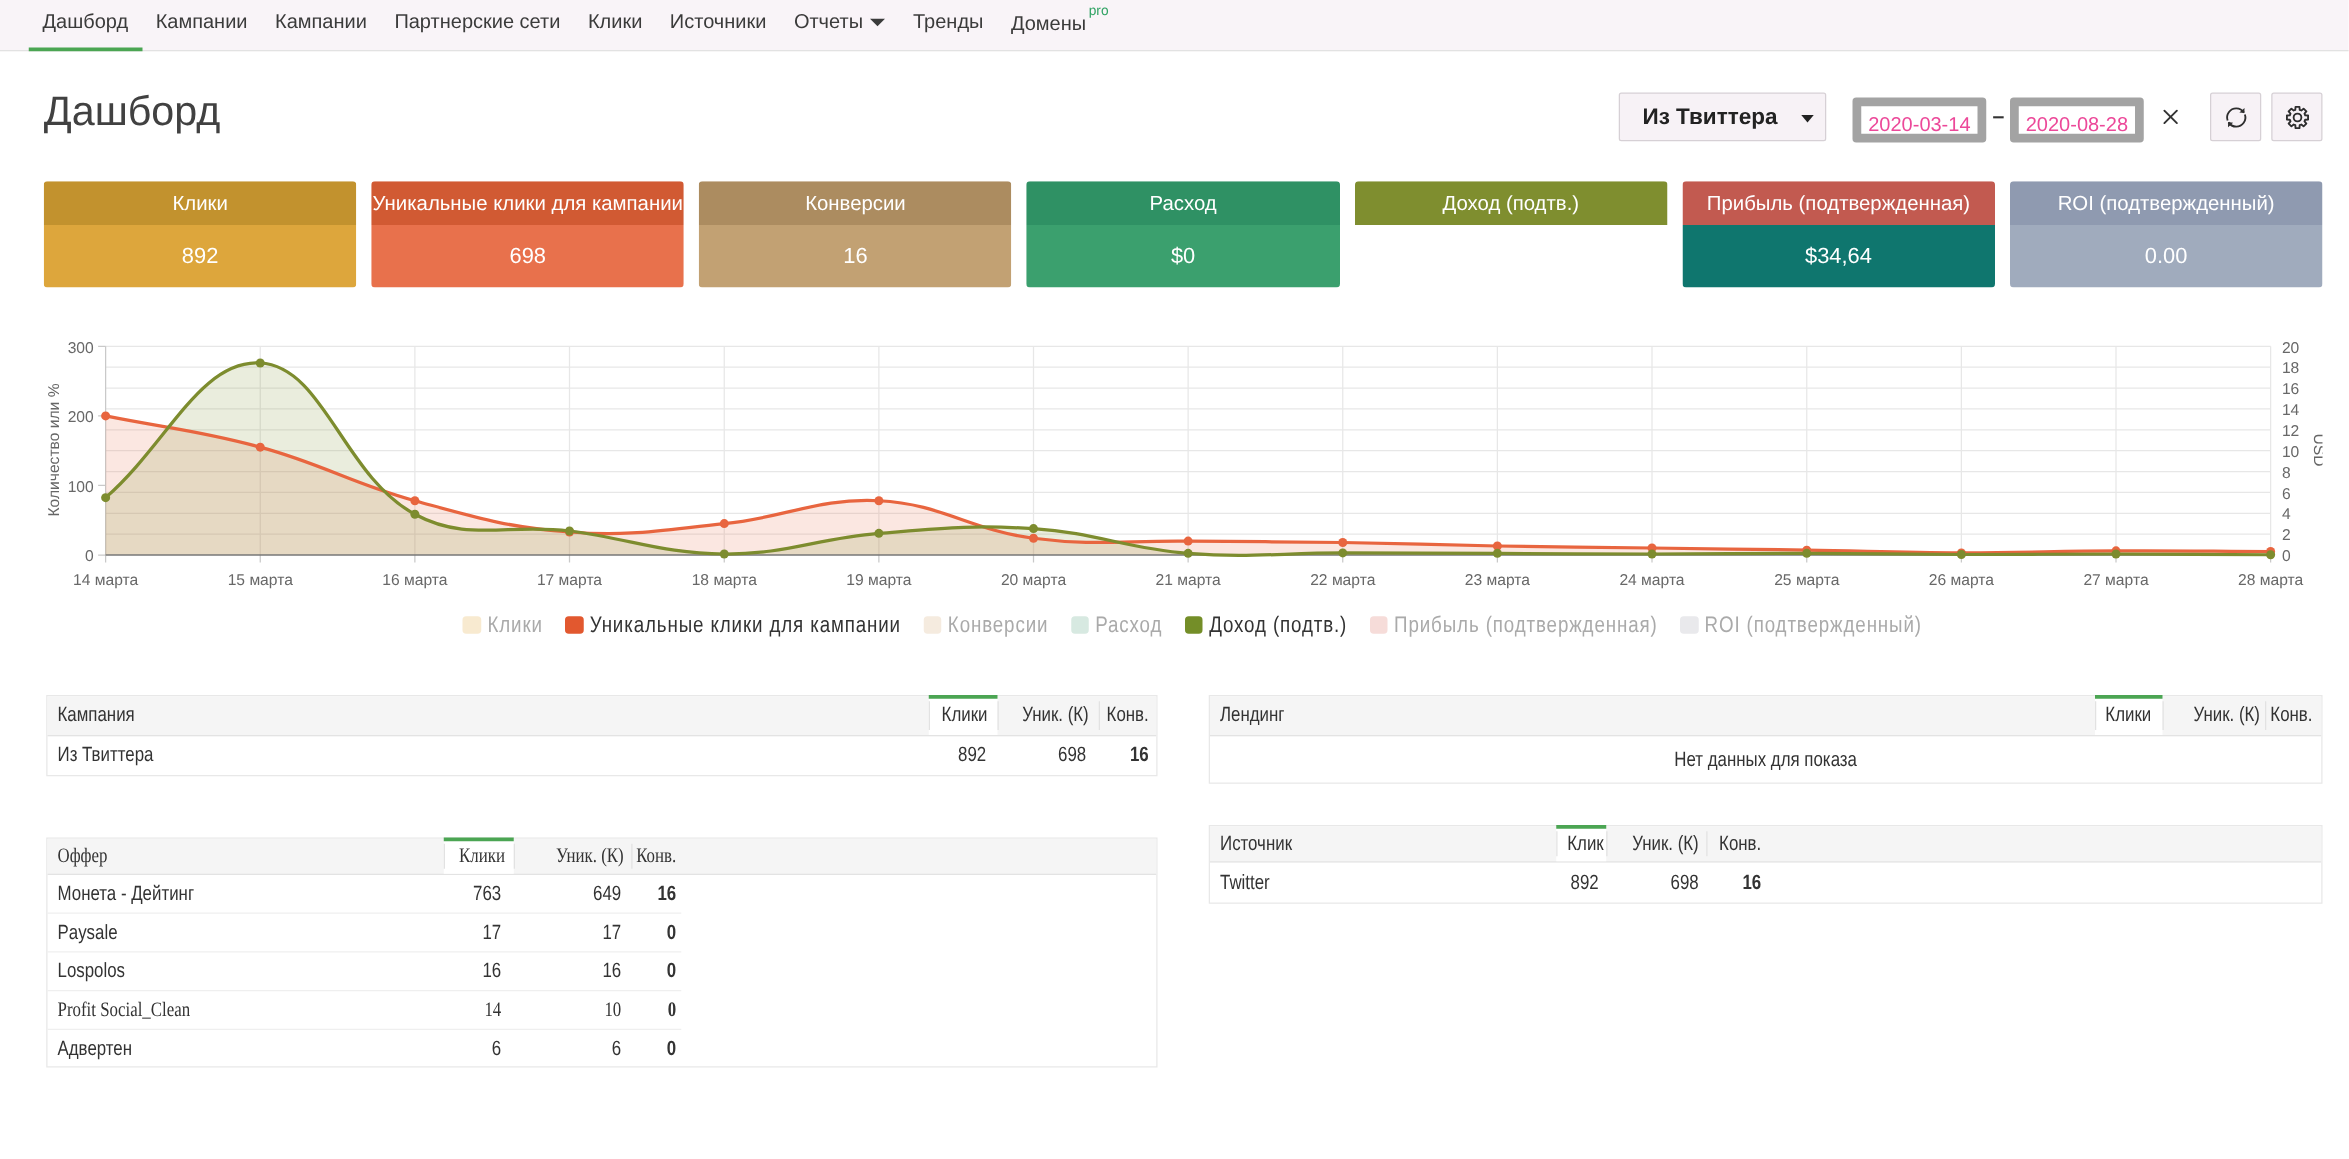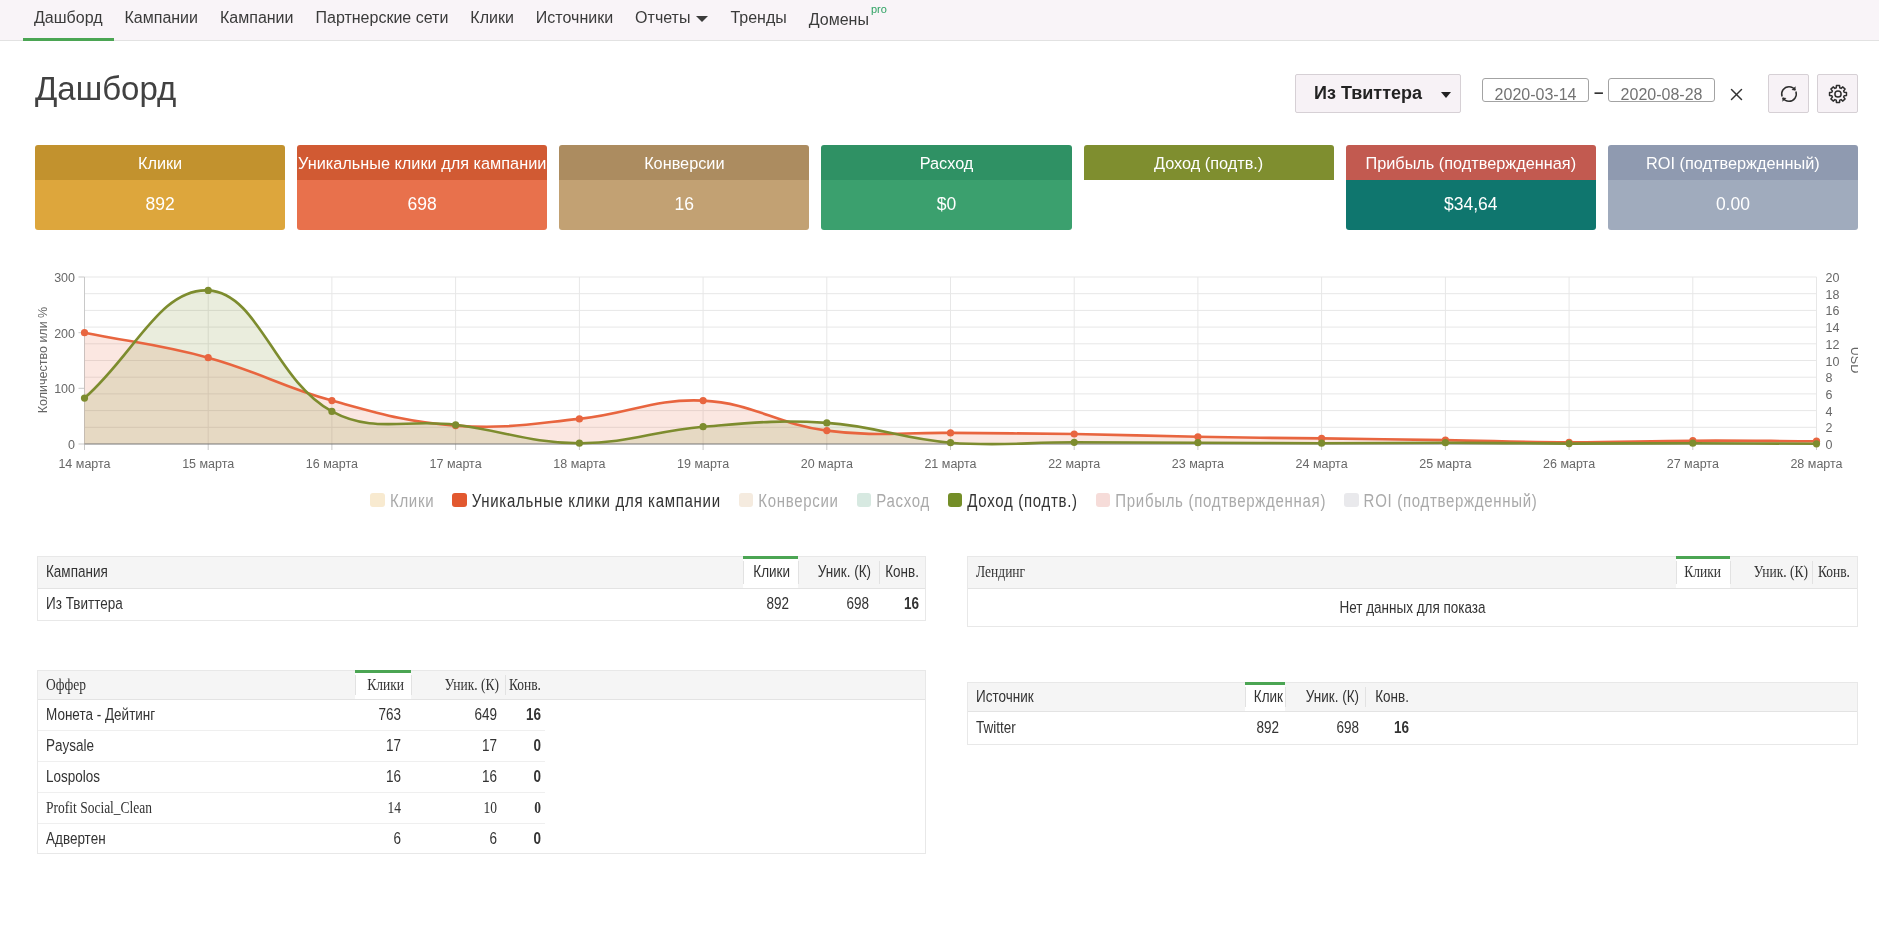--- a/index.html
+++ b/index.html
@@ -9,21 +9,21 @@
 .nav { height:41px; background:#f9f4f8; border-bottom:1px solid #e2e2e2; white-space:nowrap; padding-left:23px; }
 .nav a { display:inline-block; font-size:16px; color:#3b3b3b; text-decoration:none; padding:9px 11px 10px; height:41px; vertical-align:top; }
 .nav a.active { border-bottom:3px solid #4ba553; padding-bottom:7px; }
 .nav .caret { display:inline-block; width:0; height:0; border-left:6px solid transparent; border-right:6px solid transparent; border-top:6px solid #3b3b3b; margin-left:6px; vertical-align:middle; }
 .nav sup.pro { color:#2fa263; font-size:11px; position:relative; top:-6px; margin-left:2px; }
 
 .hrow { position:relative; height:104px; }
 .h1 { position:absolute; left:35px; top:29px; font-size:33px; color:#414141; font-weight:400; }
 .sel { position:absolute; left:1295px; top:33px; width:166px; height:39px; background:#f7f2f6; border:1px solid #d6d0d5; border-radius:2px; font-size:18px; font-weight:bold; color:#222; line-height:37px; padding-left:18px; }
 .sel .caret { position:absolute; right:9px; top:17px; width:0; height:0; border-left:5px solid transparent; border-right:5px solid transparent; border-top:6px solid #222; }
-.din { position:absolute; top:37px; width:107px; height:24px; background:#fff; border:1px solid #a3a3a3; border-radius:3px; font-size:16px; color:#737373; text-align:center; line-height:32px; }
+.din { position:absolute; top:37px; width:107px; height:36px; background:#fff; border:7px solid #a3a3a3; border-radius:3px; font-size:16px; color:#ec4899; text-align:center; line-height:32px; }
 .d1 { left:1482px; } .d2 { left:1608px; }
 .dash { position:absolute; left:1594px; top:42px; color:#333; font-size:17px; font-weight:bold; }
 .xclose { position:absolute; left:1730px; top:46px; }
 .ibtn { position:absolute; top:33px; width:41px; height:39px; background:#f7f2f6; border:1px solid #d6d0d5; border-radius:2px; }
 .b1 { left:1768px; } .b2 { left:1817px; }
 .ibtn svg { position:absolute; left:50%; top:50%; transform:translate(-50%,-50%); }
 
 .cards { display:flex; margin:0 21px 0 35px; gap:12px; height:85px; }
 .card { flex:1; border-radius:3px; overflow:hidden; color:#fff; text-align:center; }
 .card .t { height:35px; line-height:36px; font-size:16.3px; white-space:nowrap; }
@@ -288,21 +288,21 @@
   </div>
   <div class="trow" style="height:32px; border-bottom:none;">
     <div class="cell" style="left:8px; top:7px;">Из Твиттера</div>
     <div class="cell num" style="right:136px; top:7px;">892</div>
     <div class="cell num" style="right:56px; top:7px;">698</div>
     <div class="cell num bold" style="right:6px; top:7px;">16</div>
   </div>
 </div>
 
 <div class="panel" style="left:967px; top:556px; width:891px; height:71px;">
-  <div class="thead" style="height:32px;font-family:Liberation Serif, serif;">
+  <div class="thead" style="height:32px;">
     <div class="gtop" style="left:708px; width:54px;"></div>
     <div class="thw" style="left:708px; width:54px;"></div>
     <div class="cell" style="left:8px; top:7px;">Лендинг</div>
     <div class="cell num" style="right:136px; top:7px;">Клики</div>
     <div class="cell num" style="right:49px; top:7px;">Уник. (К)</div>
     <div class="cell num" style="right:7px; top:7px;">Конв.</div>
     <div style="position:absolute; left:708px; top:4px; bottom:4px; width:1px; background:#e2e2e2;"></div>
     <div style="position:absolute; left:762px; top:4px; bottom:4px; width:1px; background:#e2e2e2;"></div>
     <div style="position:absolute; left:844px; top:4px; bottom:4px; width:1px; background:#e2e2e2;"></div>
   </div>
@@ -348,21 +348,21 @@
     <div class="cell num bold" style="left:453px; top:7px; width:50px;">0</div>
   </div>
   <div class="trow" style="height:31px; border-bottom:none;">
     <div class="cell" style="left:8px; top:7px;">Адвертен</div>
     <div class="cell num" style="left:313px; top:7px; width:50px;">6</div>
     <div class="cell num" style="left:409px; top:7px; width:50px;">6</div>
     <div class="cell num bold" style="left:453px; top:7px; width:50px;">0</div>
   </div>
 </div>
 
-<div class="panel" style="left:967px; top:682px; width:891px; height:63px;">
+<div class="panel" style="left:967px; top:660px; width:891px; height:63px;">
   <div class="thead" style="height:29px;">
     <div class="gtop" style="left:277px; width:40px;"></div>
     <div class="thw" style="left:277px; width:40px;"></div>
     <div class="cell" style="left:8px; top:6px;">Источник</div>
     <div class="cell num" style="left:282px; top:6px; width:33px;">Клик</div>
     <div class="cell num" style="left:325px; top:6px; width:66px;">Уник. (К)</div>
     <div class="cell num" style="left:401px; top:6px; width:40px;">Конв.</div>
     <div style="position:absolute; left:277px; top:4px; bottom:4px; width:1px; background:#e2e2e2;"></div>
     <div style="position:absolute; left:317px; top:4px; bottom:4px; width:1px; background:#e2e2e2;"></div>
     <div style="position:absolute; left:397px; top:4px; bottom:4px; width:1px; background:#e2e2e2;"></div>

